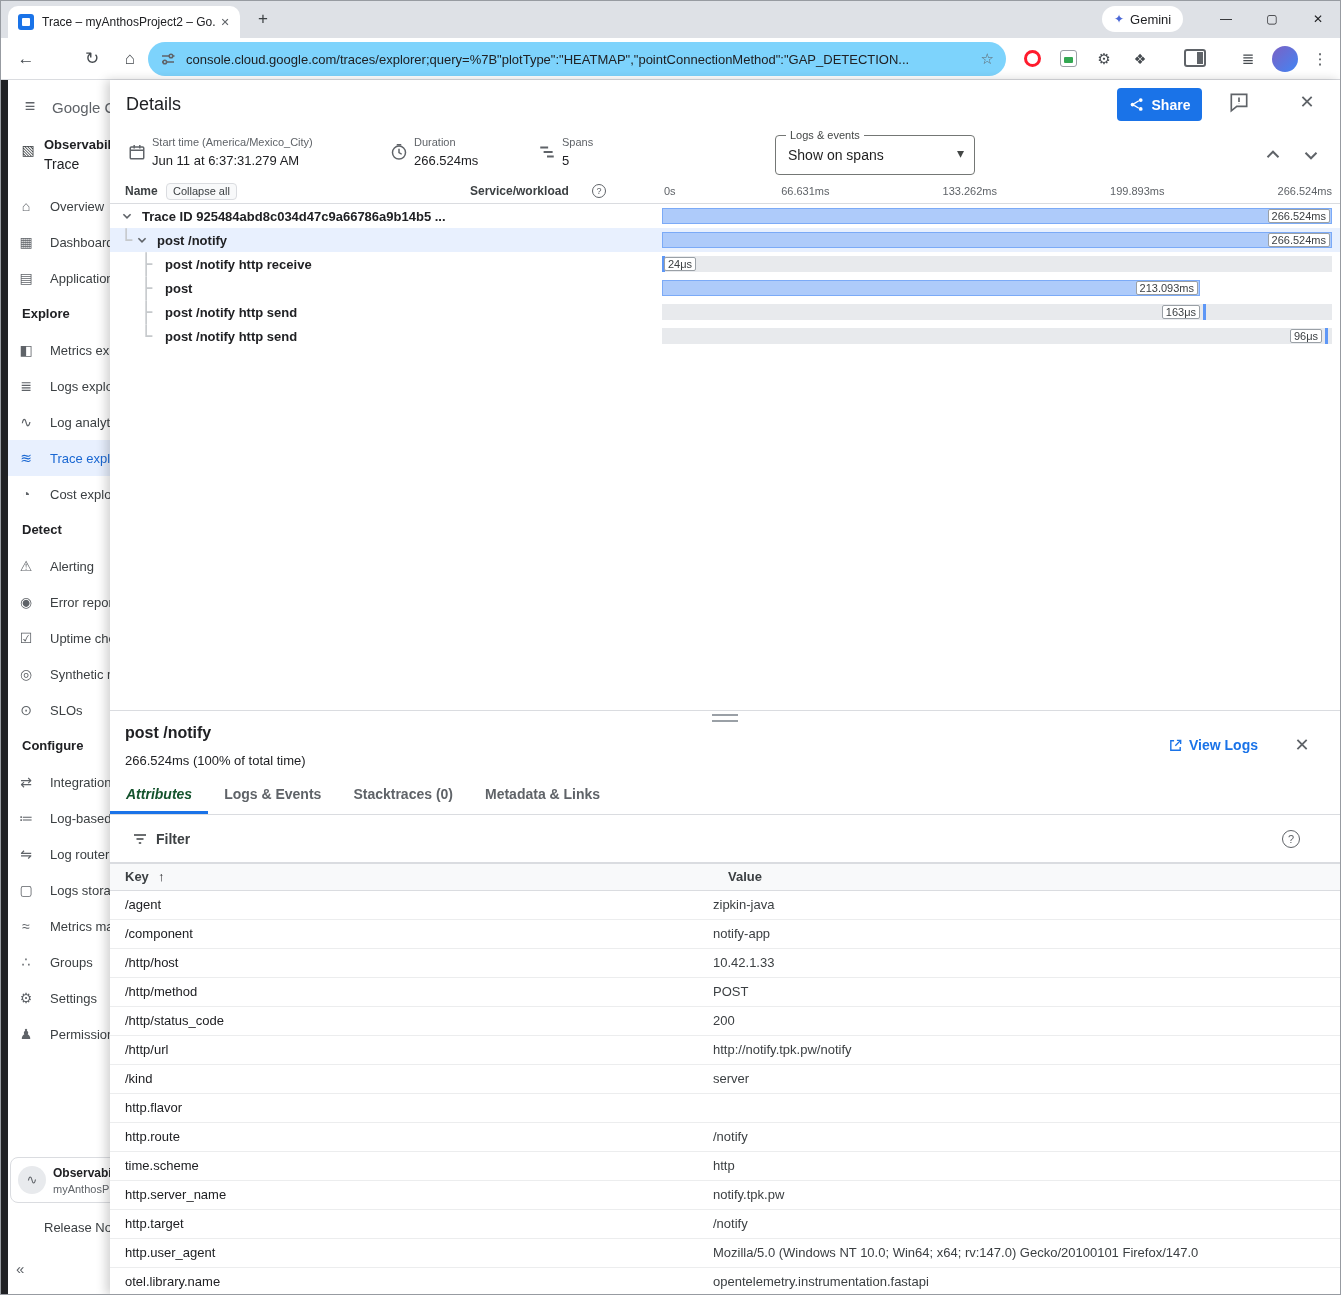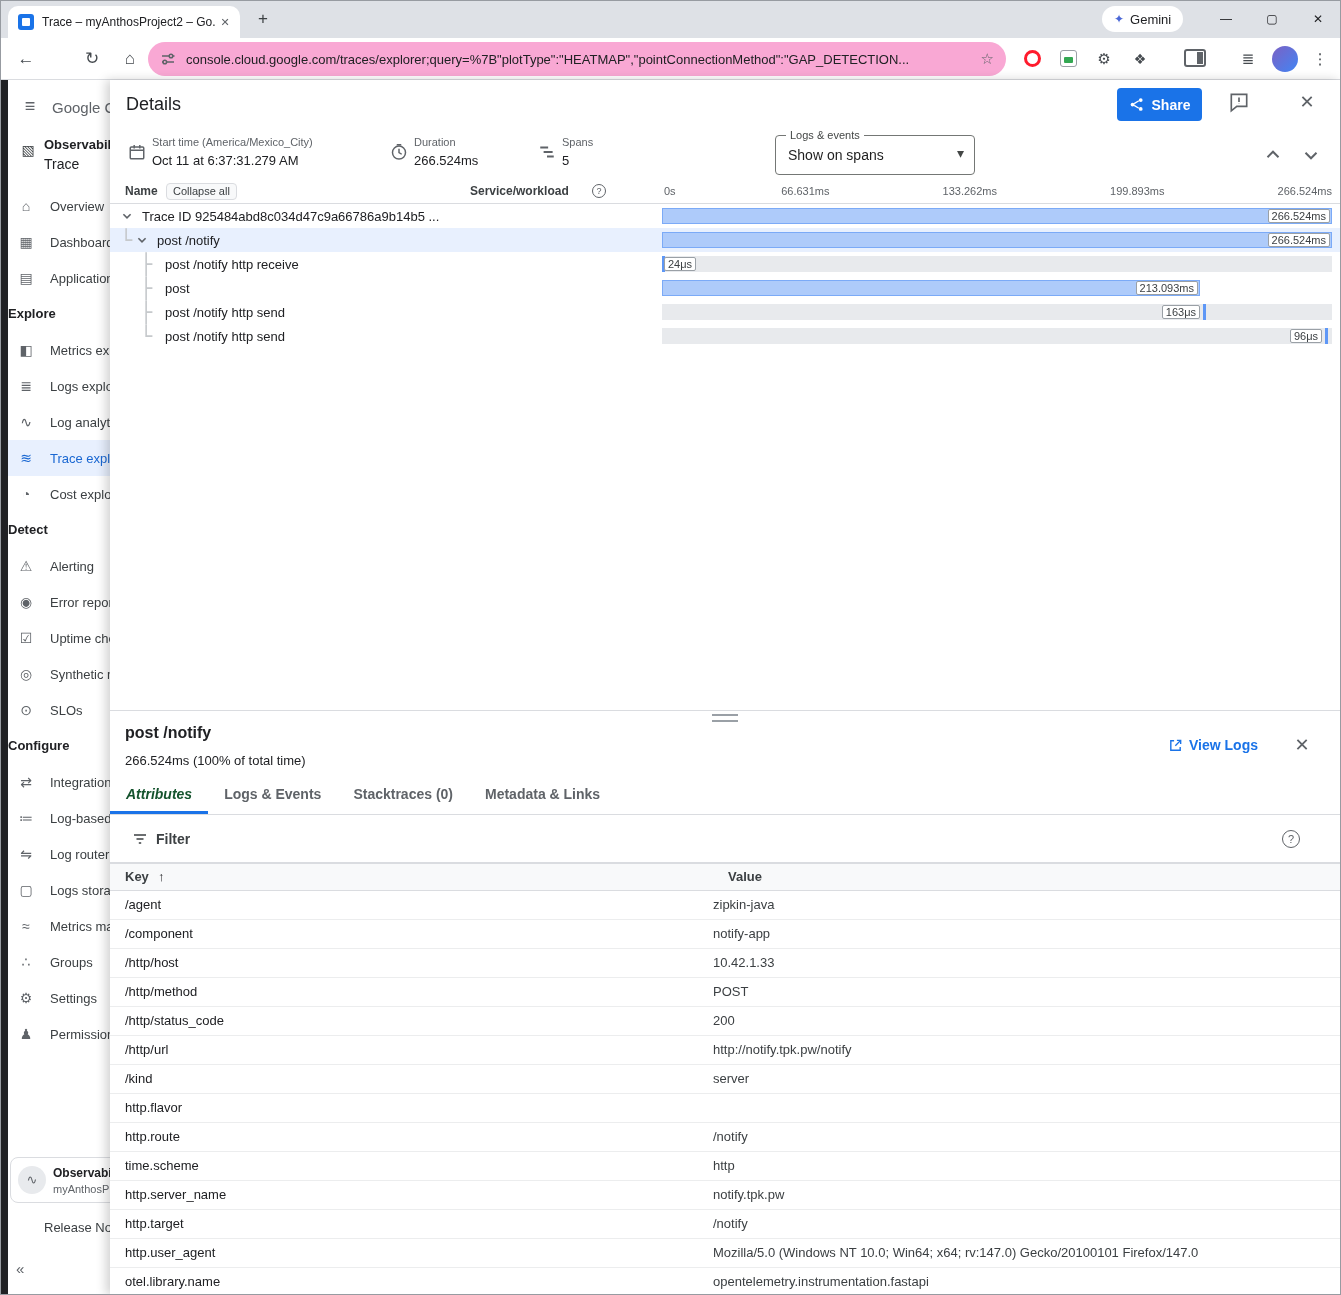--- a/index.html
+++ b/index.html
@@ -15,21 +15,21 @@
 .tab-title { font-size:12px; color:#202124; margin-left:8px; white-space:nowrap; overflow:hidden; flex:1; }
 .tab-close { font-size:11px; color:#5f6368; width:18px; height:18px; line-height:18px; text-align:center; border-radius:50%; flex:0 0 18px; }
 .newtab-btn { position:absolute; left:252px; top:9px; width:22px; height:22px; text-align:center; line-height:20px; font-size:17px; color:#3c4043; }
 .gemini-pill { position:absolute; left:1102px; top:6px; height:26px; padding:0 12px; background:#fff; border-radius:13px; display:flex; align-items:center; gap:6px; font-size:13px; color:#202124; }
 .gemini-star { color:#4b68d7; font-size:12px; }
 .win-btn { position:absolute; top:0; width:46px; height:38px; text-align:center; line-height:38px; font-size:12px; color:#202124; }
 
 
 .toolbar { position:absolute; left:0; top:38px; width:1341px; height:42px; background:#fff; border-bottom:1px solid #dadce0; }
 .tb-ic { position:absolute; top:7px; width:28px; height:28px; text-align:center; line-height:28px; font-size:17px; color:#454a4f; border-radius:50%; }
-.url-pill { position:absolute; left:148px; top:4px; width:858px; height:34px; background:#f9a8d4; border-radius:17px; display:flex; align-items:center; padding:0 12px; }
+.url-pill { position:absolute; left:148px; top:4px; width:858px; height:34px; background:#7dd3fc; border-radius:17px; display:flex; align-items:center; padding:0 12px; }
 .url-text { font-size:13px; color:#202124; white-space:nowrap; overflow:hidden; flex:1; margin-left:10px; }
 .url-star { font-size:15px; color:#5f6368; margin-left:8px; }
 .opera-o { position:absolute; left:1024px; top:12px; width:17px; height:17px; border:3px solid #ff1b2d; border-radius:50%; }
 .ext-sq { position:absolute; left:1060px; top:12px; width:17px; height:17px; border:1px solid #9aa0a6; border-radius:3px; background:#fff; }
 .ext-sq::after { content:""; position:absolute; left:3px; top:6px; width:9px; height:6px; background:#34a853; border-radius:1px; }
 .side-panel-ic { position:absolute; left:1184px; top:11px; width:22px; height:18px; border:2px solid #5f6368; border-radius:3px; }
 .side-panel-ic::after { content:""; position:absolute; right:1px; top:1px; bottom:1px; width:6px; background:#5f6368; }
 .avatar { position:absolute; left:1272px; top:8px; width:26px; height:26px; border-radius:50%; background:linear-gradient(135deg,#7b61c4,#4285f4); }
 
 
@@ -39,21 +39,21 @@
 .sb-logo { position:absolute; left:44px; top:19px; font-size:15px; color:#5f6368; white-space:nowrap; }
 .sb-prod-ic { position:absolute; left:10px; top:62px; width:20px; text-align:center; font-size:14px; color:#3c4043; }
 .sb-prod1 { position:absolute; left:36px; top:57px; font-size:13px; font-weight:bold; color:#202124; white-space:nowrap; }
 .sb-prod2 { position:absolute; left:36px; top:76px; font-size:14px; color:#202124; white-space:nowrap; }
 .sb-nav { position:absolute; left:0; top:108px; width:140px; }
 .nav-item { height:36px; display:flex; align-items:center; padding-left:8px; gap:14px; }
 .nav-ic { width:20px; text-align:center; font-size:14px; color:#5f6368; flex:0 0 20px; }
 .nav-lb { font-size:13px; color:#3c4043; white-space:nowrap; }
 .nav-item.selected { background:#e8f0fe; border-radius:0 18px 18px 0; }
 .nav-item.selected .nav-ic, .nav-item.selected .nav-lb { color:#1967d2; }
-.nav-section { height:36px; line-height:36px; font-size:13px; font-weight:bold; color:#202124; white-space:nowrap; }
+.nav-section { height:36px; line-height:36px; padding-left:14px; font-size:13px; font-weight:bold; color:#202124; white-space:nowrap; }
 .sb-card { position:absolute; left:2px; top:1077px; width:130px; height:46px; border:1px solid #dadce0; border-radius:8px; background:#fff; }
 .sb-card-av { position:absolute; left:7px; top:8px; width:28px; height:28px; border-radius:50%; background:#e8eaed; text-align:center; line-height:28px; font-size:13px; color:#5f6368; }
 .sb-card-l1 { position:absolute; left:42px; top:8px; font-size:12px; font-weight:bold; color:#202124; white-space:nowrap; }
 .sb-card-l2 { position:absolute; left:42px; top:25px; font-size:11px; color:#5f6368; white-space:nowrap; }
 .sb-release { position:absolute; left:36px; top:1140px; font-size:13px; color:#3c4043; white-space:nowrap; }
 .sb-collapse { position:absolute; left:8px; top:1180px; font-size:15px; color:#5f6368; }
 
 
 .details-panel { position:absolute; left:110px; top:80px; width:1231px; height:1215px; background:#fff; box-shadow:-4px 0 10px rgba(0,0,0,.18); z-index:5; }
 .dp-title { position:absolute; left:16px; top:14px; font-size:18px; color:#202124; }
@@ -82,21 +82,21 @@
 .help-circle { width:14px; height:14px; border:1px solid #5f6368; border-radius:50%; font-size:9px; color:#5f6368; text-align:center; line-height:13px; display:inline-block; }
 .tt-help { position:absolute; left:482px; top:4px; }
 .tt-ticks { position:absolute; left:552px; top:0; width:670px; height:24px; font-size:11px; color:#5f6368; }
 .tick { position:absolute; line-height:23px; white-space:nowrap; }
 .tick-0 { left:2px; } .tick-1 { right:75%; } .tick-2 { right:50%; } .tick-3 { right:25%; } .tick-4 { right:0; }
 
 .t-rows { position:absolute; left:0; top:124px; width:1231px; }
 .t-row { height:24px; position:relative; }
 .t-row.selected { background:#e8f0fe; }
 .t-name { display:flex; align-items:center; width:552px; height:24px; overflow:hidden; }
-.t-label { font-size:13px; color:#202124; white-space:nowrap; margin-left:6px; }
+.t-label { font-size:13px; color:#202124; white-space:nowrap; margin-left:6px;font-weight:bold; }
 .expander { width:18px; height:18px; color:#5f6368; flex:0 0 18px; }
 .conn { font-family:"DejaVu Sans Mono",monospace; color:#c6c9cc; font-size:20px; line-height:24px; width:13px; flex:0 0 13px; overflow:hidden; }
 .bar-wrap { position:absolute; left:552px; top:0; width:670px; height:24px; }
 .bar-track { position:absolute; left:0; right:0; top:4px; height:16px; background:#e8eaed; }
 .bar-fill { position:absolute; top:4px; height:16px; background:#aecbfa; border:1px solid #7baaf7; }
 .bar-tick { position:absolute; top:4px; height:16px; width:3px; background:#5e97f6; }
 .dur-chip { position:absolute; top:5px; height:14px; line-height:12px; padding:0 3px; background:#fff; border:1px solid #9aa0a6; border-radius:2px; font-size:11px; color:#3c4043; white-space:nowrap; }
 
 
 .span-panel { position:absolute; left:0; top:630px; width:1231px; height:585px; border-top:1px solid #dadce0; background:#fff; overflow:hidden; }
@@ -298,21 +298,21 @@
 
   <div class="dp-meta">
     <span class="stat-ic" style="left:18px">
       <svg width="18" height="18" viewBox="0 0 16 16" fill="none" stroke="#5f6368" stroke-width="1.3">
         <rect x="2" y="3.5" width="12" height="10.5" rx="1"></rect>
           <path d="M2 6.5h12M5.5 1.8v3M10.5 1.8v3"></path>
       </svg>
     </span>
     <div class="stat-tx" style="left:42px">
       <div class="stat-lb">Start time (America/Mexico_City)</div>
-      <div class="stat-vl">Oct 11 at 6:37:31.279 AM</div>
+      <div class="stat-vl">Jun 11 at 6:37:31.279 AM</div>
     </div>
     <span class="stat-ic" style="left:280px">
       <svg width="18" height="18" viewBox="0 0 16 16" fill="none" stroke="#5f6368" stroke-width="1.3">
         <circle cx="8" cy="8.5" r="5.8"></circle>
           <path d="M8 5v3.5l2.4 1.5M6 1.5h4"></path>
       </svg>
     </span>
     <div class="stat-tx" style="left:304px">
       <div class="stat-lb">Duration</div>
       <div class="stat-vl">266.524ms</div>

